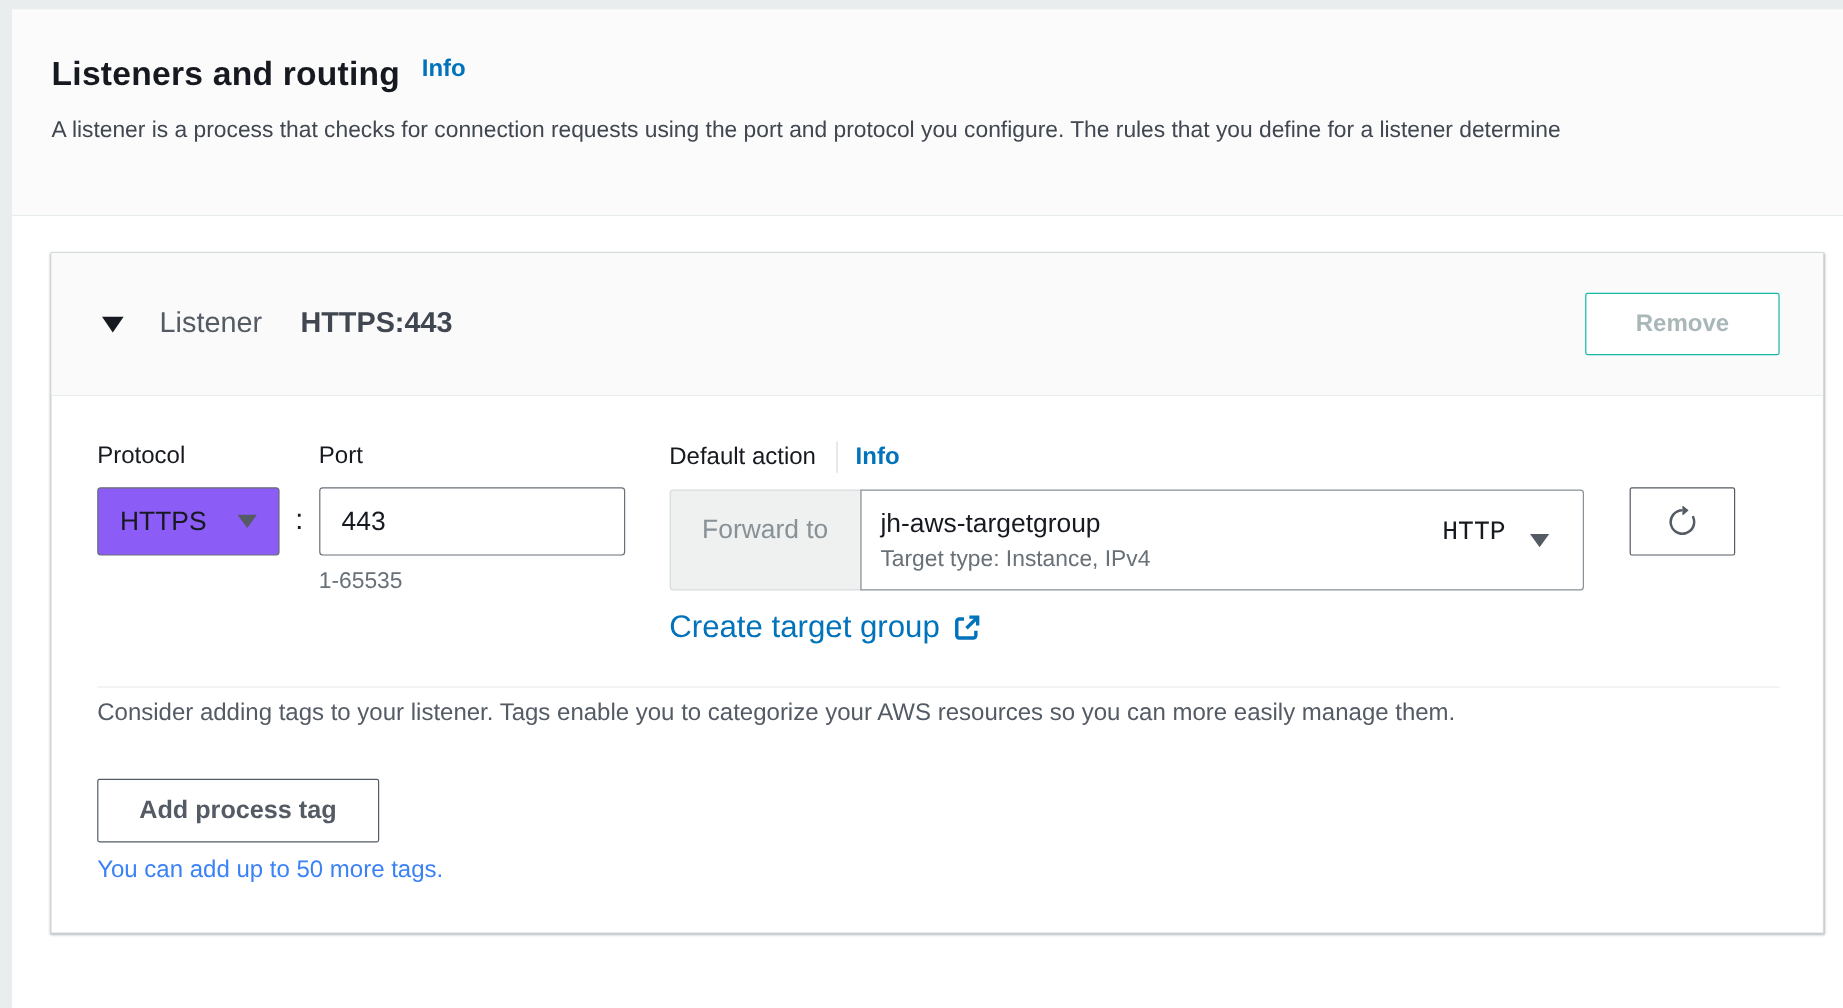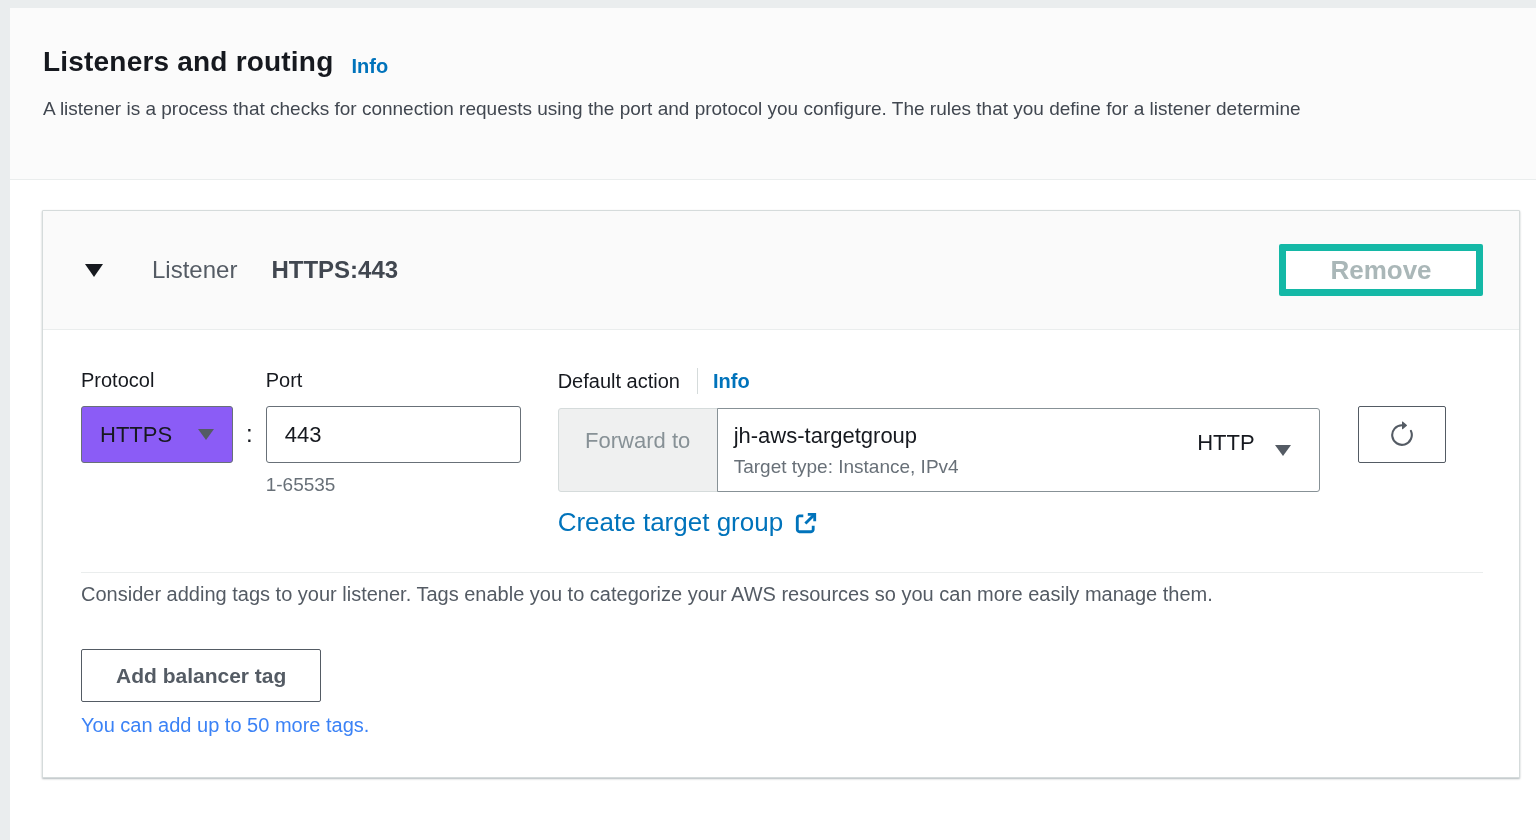--- a/index.html
+++ b/index.html
@@ -14,21 +14,21 @@
     left: 10px; top: 8px; right: 0; bottom: 0;
     background: #ffffff;
   }
   
   .section-header {
     background: #fbfbfb;
     border-bottom: 1px solid #eaeded;
     padding: 38px 33px 24px 33px;
     height: 172px;
   }
-  .title-row { display: flex; align-items: flex-end; }
+  .title-row { display: flex; align-items: flex-start; }
   .page-title {
     font-size: 28px;
     font-weight: 700;
     color: #16191f;
     letter-spacing: 0.2px;
   }
   .info-link {
     color: #0073bb;
     font-size: 20px;
     font-weight: 700;
@@ -51,53 +51,52 @@
     border-radius: 1px;
     box-shadow: 0 1px 2px 0 rgba(0,28,36,0.3);
   }
   .card-header {
     height: 119px;
     background: #fafafa;
     border-bottom: 1px solid #eaeded;
     display: flex;
     align-items: center;
     padding: 0 36px 0 42px;
-    gap: 19px;
   }
   .caret-down-black {
     width: 0; height: 0;
     border-left: 9px solid transparent;
     border-right: 9px solid transparent;
     border-top: 13px solid #16191f;
     cursor: pointer;
   }
   .listener-word {
     margin-left: 30px;
     font-size: 24px;
     color: #545b64;
   }
   .listener-value {
-    margin-left: 15px;
+    margin-left: 32px;
     font-size: 24px;
     font-weight: 700;
     color: #414750;
   }
   .btn {
     background: #ffffff;
     border-radius: 2px;
     cursor: pointer;
     font-family: "Liberation Sans", sans-serif;
   }
   .remove-btn {
     margin-left: auto;
-    width: 204px;
+    width: 162px;
     height: 52px;
-    border: 7px solid #14b8a6;
+    border: 1px solid #14b8a6;
     color: #aab7b8;
-    font-size: 26px;
+    font-size: 20px;
     font-weight: 700;
   }
   
   .card-body { padding: 38px 36px 40px 38px; }
   .form-row { display: flex; align-items: flex-start; }
   .field-label {
     font-size: 20px;
     line-height: 24px;
     color: #16191f;
     margin-bottom: 14px;
@@ -172,21 +171,21 @@
     display: flex;
     align-items: center;
     justify-content: space-between;
     padding: 0 28px 0 16px;
     cursor: pointer;
   }
   .tg-text { display: flex; flex-direction: column; gap: 7px; }
   .tg-name { font-size: 22px; color: #16191f; }
   .tg-detail { font-size: 19px; color: #687078; }
   .tg-right { display: flex; align-items: center; gap: 20px; }
-  .tg-proto { font-size: 22px; color: #16191f; position: relative; top: -7px; }
+  .tg-proto { font-size: 22px; color: #16191f; position: relative; top: -7px; font-family: Liberation Mono, monospace; }
   .refresh-col { margin-left: 37px; }
   .refresh-btn {
     margin-top: 38px;
     width: 88px;
     height: 57px;
     border: 1px solid #545b64;
     display: flex;
     align-items: center;
     justify-content: center;
   }
@@ -314,18 +313,18 @@
               <path d="M8 4.466V.534a.25.25 0 0 1 .41-.192l2.36 1.966c.12.1.12.284 0 .384L8.41 4.658A.25.25 0 0 1 8 4.466"></path>
             </svg>
           </button>
         </div>
       </div>
 
       <hr class="section-divider">
 
       
       <div class="tags-desc">Consider adding tags to your listener. Tags enable you to categorize your AWS resources so you can more easily manage them.</div>
-      <button class="btn add-tag-btn">Add balancer tag</button>
+      <button class="btn add-tag-btn">Add process tag</button>
       <div class="tags-footer">You can add up to 50 more tags.</div>
 
     </div>
   </div>
 </div>
 
 </body></html>

